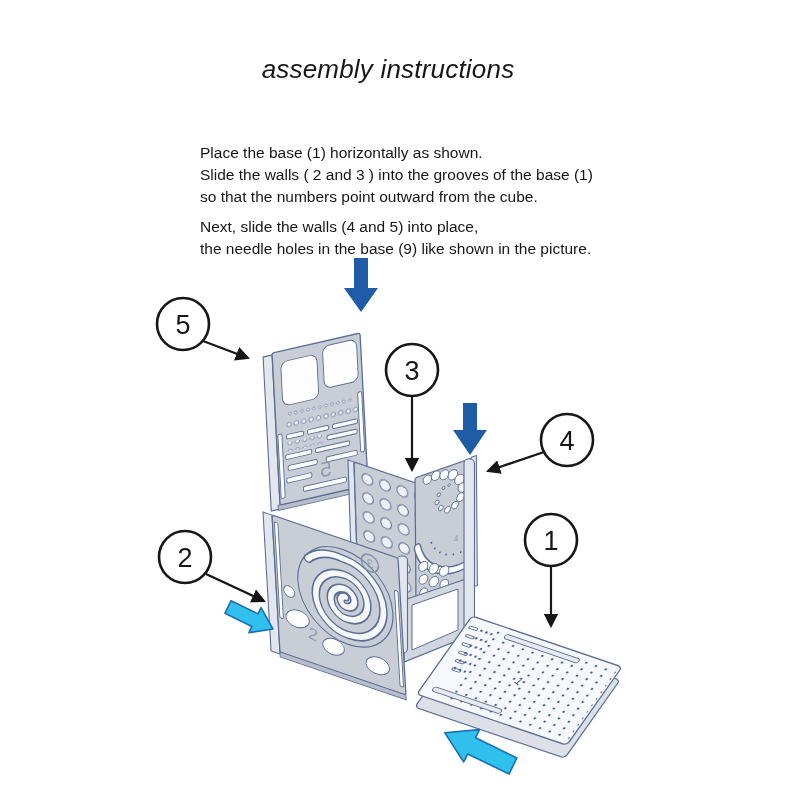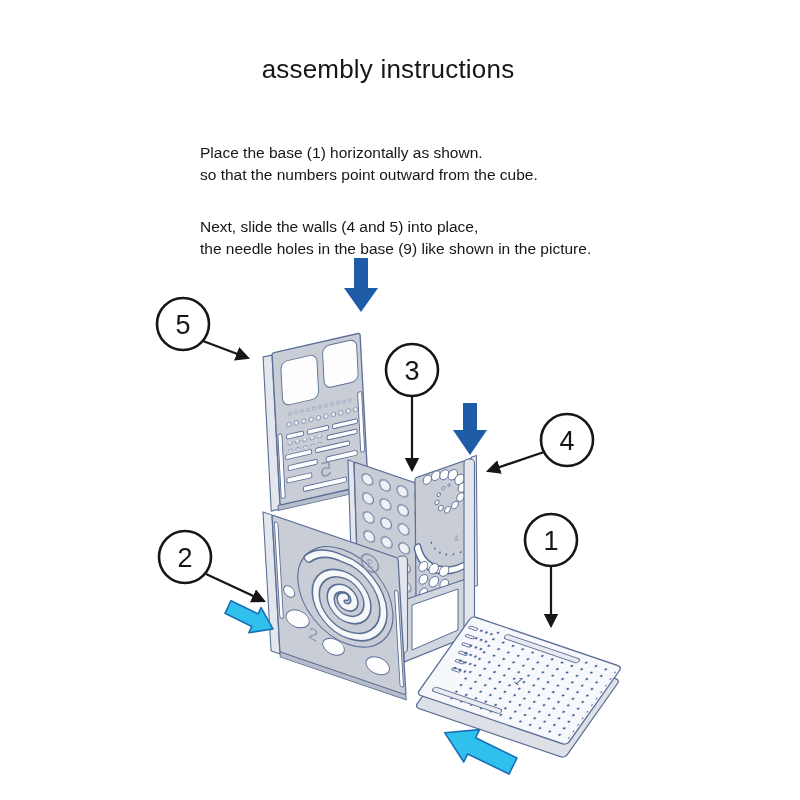--- a/index.html
+++ b/index.html
@@ -1,19 +1,19 @@
 <!DOCTYPE html>
 <html><head>
 <meta charset="utf-8">
 <style>
   html,body { margin:0; padding:0; background:#ffffff; }
   body { width:800px; height:800px; position:relative; overflow:hidden;
          font-family:"Liberation Sans", sans-serif; color:#161616; }
   .page-title { position:absolute; top:54px; left:0; width:776px;
-                text-align:center; font-size:26px; letter-spacing:0.2px; }
+                text-align:center; font-size:26px; letter-spacing:0.2px;font-style:italic; }
   .para { position:absolute; left:200px; font-size:15.5px; line-height:22px;margin-top:36px; }
   #para1 { top:106px; }
   #para2 { top:180px; }
   svg#diagram { position:absolute; top:0; left:0; }
 
   .face  { fill:#c9cdd6; stroke:#5a6e96; stroke-width:1.3; }
   .side  { fill:#e3e6ec; stroke:#5a6e96; stroke-width:1.1; }
   .thick { fill:#b7bdc9; stroke:#5a6e96; stroke-width:0.9; }
   .cut   { fill:#fdfdfe; stroke:#5a6e96; stroke-width:0.9; }
   .engraved { fill:#929cb0; font-family:"Liberation Sans",sans-serif; text-anchor:middle; }
@@ -29,20 +29,21 @@
   .pin  { fill:#3e5a94; }
   .ringlbl { fill:none; stroke:#8a93a8; stroke-width:1.6; }
 </style>
 </head>
 <body>
 
 <div class="page-title">assembly instructions</div>
 
 <div class="para" id="para1">
   <div>Place the base (1) horizontally as shown.</div>
+  <div>Slide the walls ( 2 and 3 ) into the grooves of the base (1)</div>
   <div>so that the numbers point outward from the cube.</div>
 </div>
 
 <div class="para" id="para2">
   <div>Next, slide the walls (4 and 5) into place,</div>
   <div>the needle holes in the base (9) like shown in the picture.</div>
 </div>
 
 <svg id="diagram" width="800" height="800" viewBox="0 0 800 800">
   <defs>

